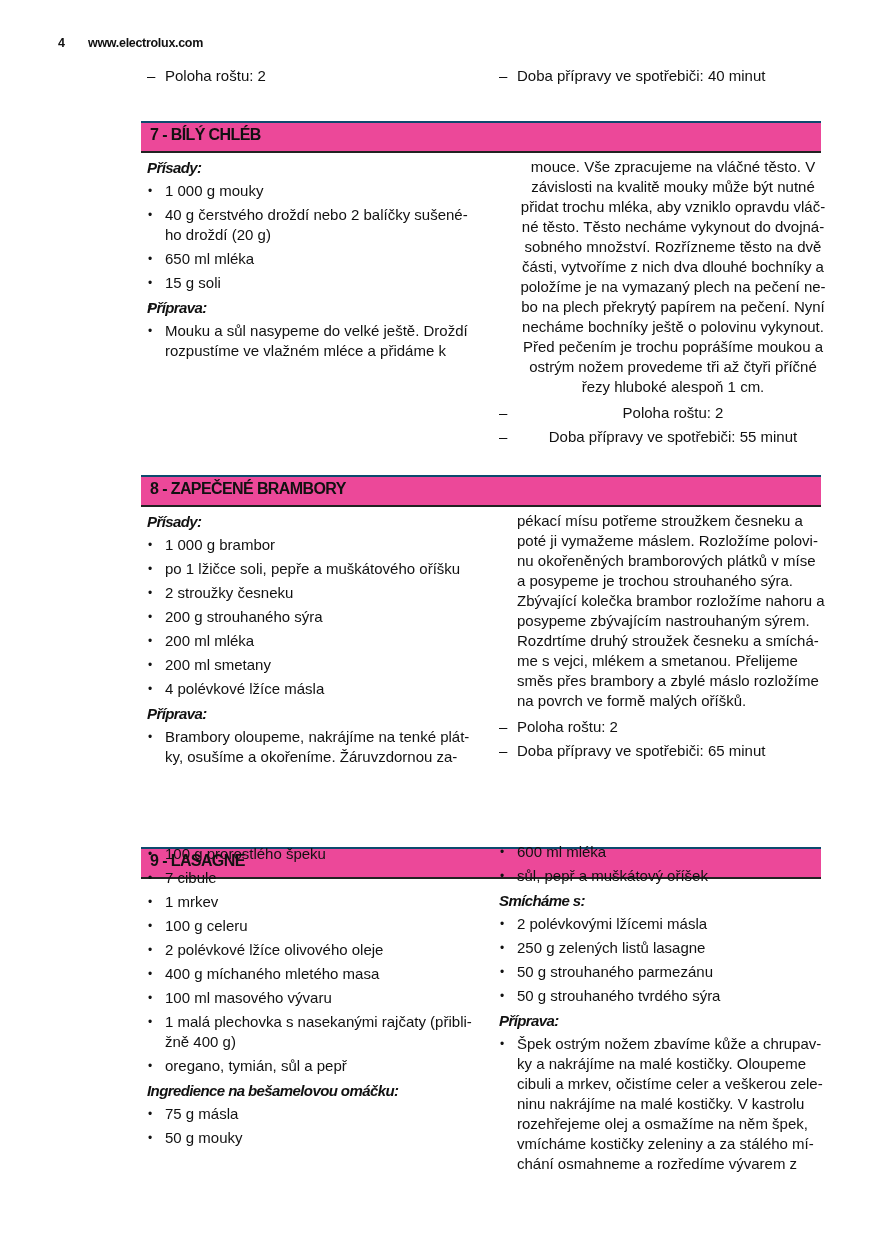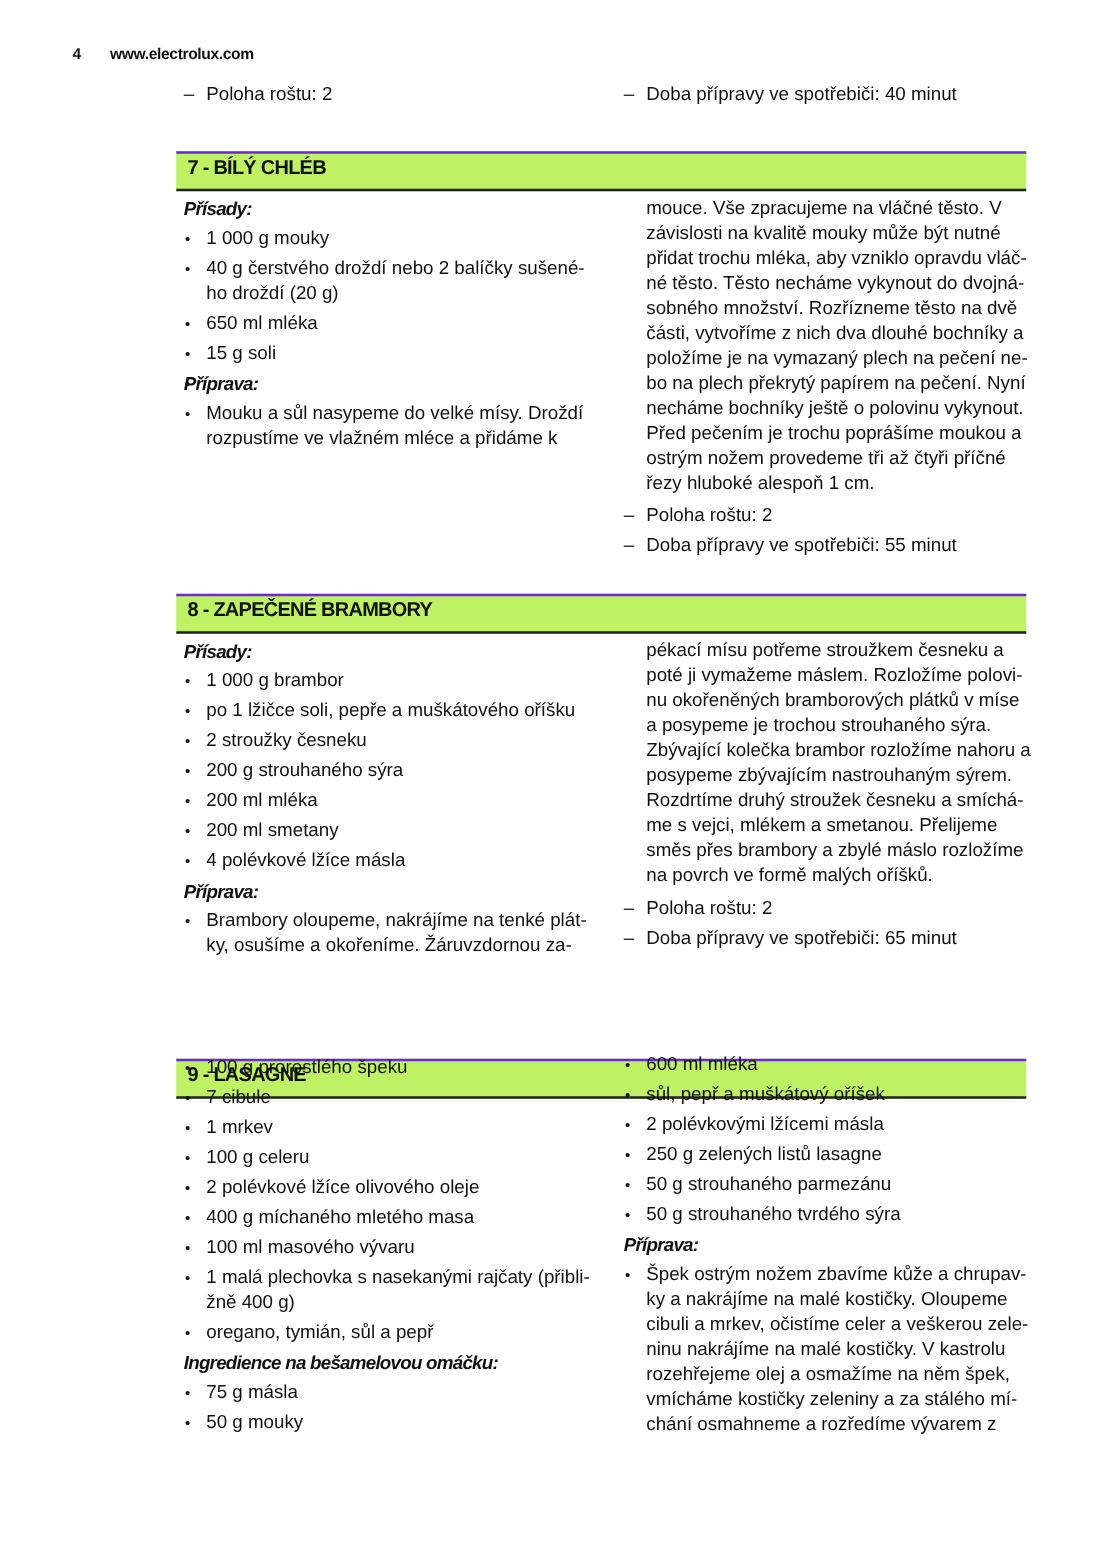--- a/index.html
+++ b/index.html
@@ -13,21 +13,21 @@
 
     .col { position: absolute; width: 330px; font-size: 15px; line-height: 24px; }
     .col-left { left: 147px; }
     .col-right { left: 499px; width: 330px; }
 
     .dash-item { position: relative; padding-left: 18px; white-space: nowrap; }
     .dash-item .mark { position: absolute; left: 0; top: 0; }
 
     .section-bar {
       position: absolute; left: 141px; width: 680px; height: 28px;
-      background: #bef264; border-top: 2px solid #6d28d9; border-bottom: 2px solid #222;
+      background: #ec4899; border-top: 2px solid #0c4a6e; border-bottom: 2px solid #222;
       box-sizing: content-box;
     }
     .section-bar .title {
       position: absolute; left: 9px; top: 3px; font-size: 16px; font-weight: bold;
       letter-spacing: -0.6px; white-space: nowrap;
     }
 
     .subhead { font-weight: bold; font-size: 15px; letter-spacing: -0.6px; line-height: 22px; margin-top: 0px; font-style: italic; }
     .bullet-list { margin: 0; padding: 0; list-style: none; }
     .bullet-list li { position: relative; padding-left: 18px; line-height: 20px; margin: 0 0 4px 0; }
@@ -67,26 +67,26 @@
     <li><span class="dot">•</span><span style="white-space:pre-line">40 g čerstvého droždí nebo 2 balíčky sušené-
 ho droždí (20 g)</span></li>
     <li><span class="dot">•</span><span>650 ml mléka</span></li>
     <li><span class="dot">•</span><span>15 g soli</span></li>
   </ul>
   <ul class="bullet-list" style="margin-top:2px;">
     <li><span class="dot">•</span></li>
   </ul>
   <div class="subhead">Příprava:</div>
   <ul class="bullet-list" style="margin-top:2px;">
-    <li><span class="dot">•</span><span style="white-space:pre-line">Mouku a sůl nasypeme do velké mísy. Droždí
+    <li><span class="dot">•</span><span style="white-space:pre-line">Mouku a sůl nasypeme do velké ještě. Droždí
 rozpustíme ve vlažném mléce a přidáme k</span></li>
   </ul>
 </div>
 
-<div class="col col-right" style="top:157px;">
+<div class="col col-right" style="top:157px;text-align:center;">
   <p class="para para-block" style="white-space:pre-line">mouce. Vše zpracujeme na vláčné těsto. V
 závislosti na kvalitě mouky může být nutné
 přidat trochu mléka, aby vzniklo opravdu vláč-
 né těsto. Těsto necháme vykynout do dvojná-
 sobného množství. Rozřízneme těsto na dvě
 části, vytvoříme z nich dva dlouhé bochníky a
 položíme je na vymazaný plech na pečení ne-
 bo na plech překrytý papírem na pečení. Nyní
 necháme bochníky ještě o polovinu vykynout.
 Před pečením je trochu poprášíme moukou a
@@ -167,20 +167,21 @@
     <li><span class="dot">•</span><span>75 g másla</span></li>
     <li><span class="dot">•</span><span>50 g mouky</span></li>
   </ul>
 </div>
 
 <div class="col col-right" style="top:842px;">
   <ul class="bullet-list">
     <li><span class="dot">•</span><span>600 ml mléka</span></li>
     <li><span class="dot">•</span><span>sůl, pepř a muškátový oříšek</span></li>
   </ul>
+  <div class="subhead">Smícháme s:</div>
   <ul class="bullet-list" style="margin-top:2px;">
     <li><span class="dot">•</span><span>2 polévkovými lžícemi másla</span></li>
     <li><span class="dot">•</span><span>250 g zelených listů lasagne</span></li>
     <li><span class="dot">•</span><span>50 g strouhaného parmezánu</span></li>
     <li><span class="dot">•</span><span>50 g strouhaného tvrdého sýra</span></li>
   </ul>
   <div class="subhead">Příprava:</div>
   <ul class="bullet-list" style="margin-top:2px;">
     <li><span class="dot">•</span><span style="white-space:pre-line">Špek ostrým nožem zbavíme kůže a chrupav-
 ky a nakrájíme na malé kostičky. Oloupeme

